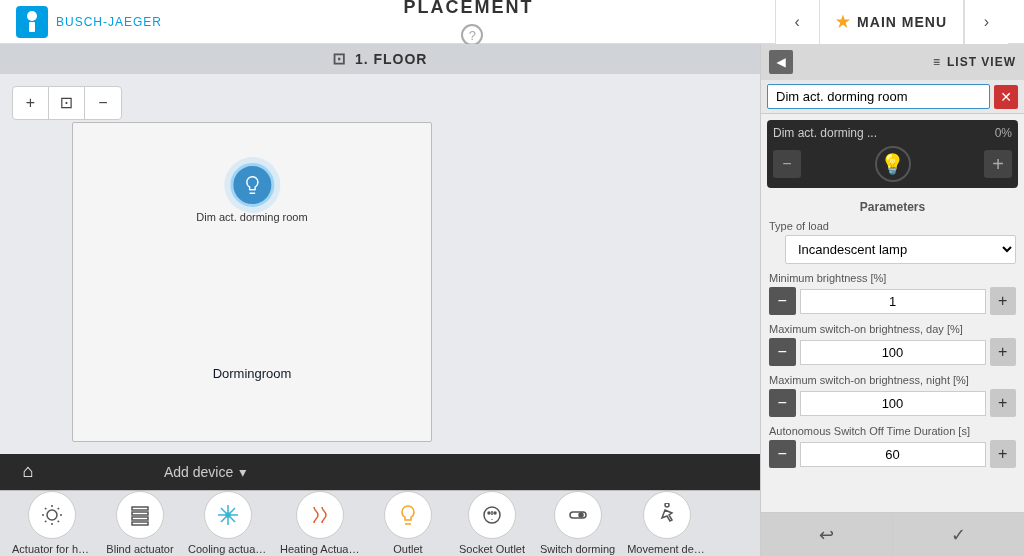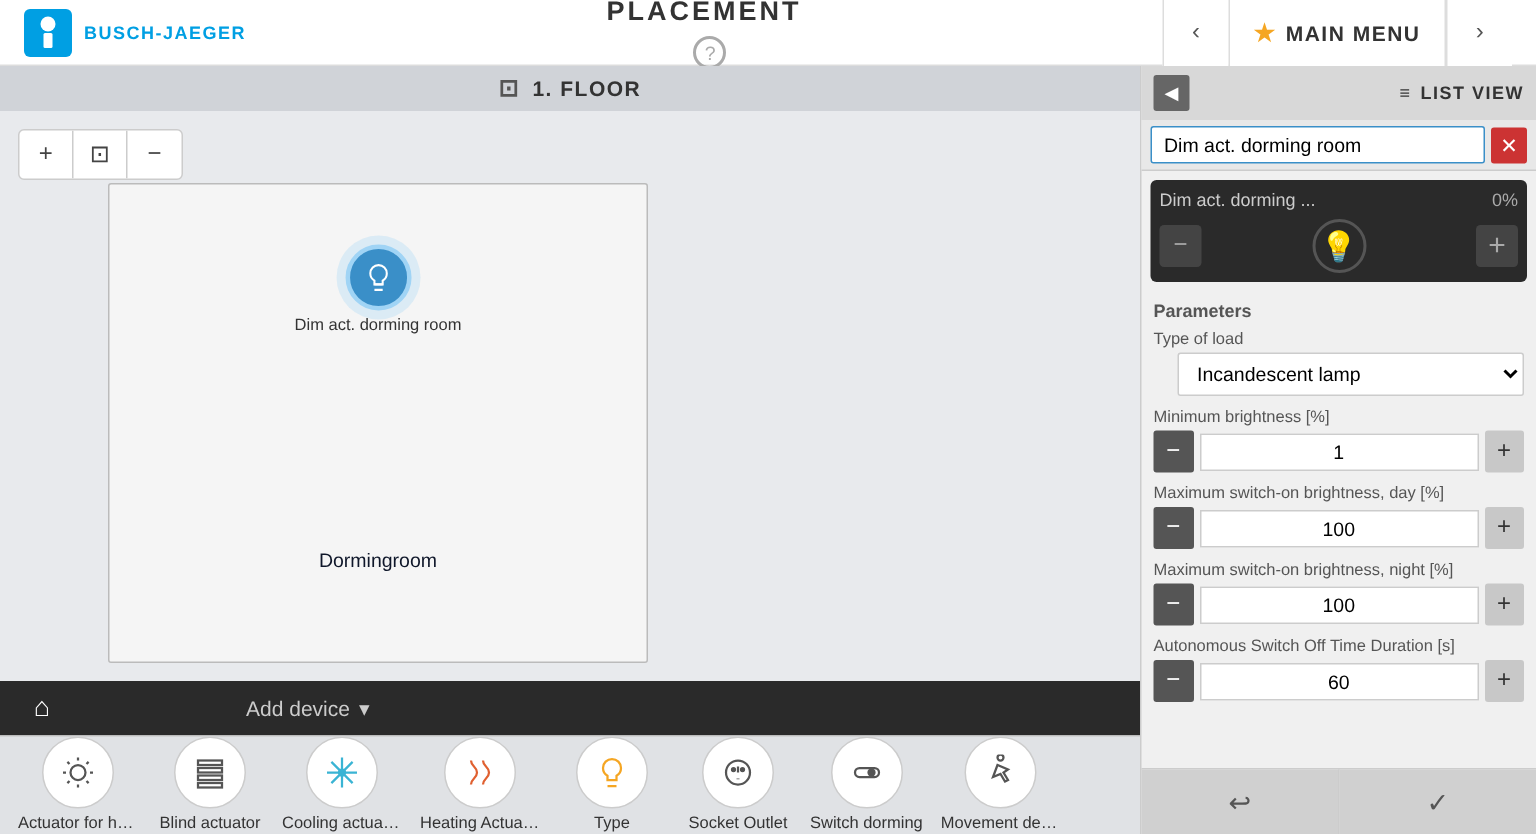--- a/index.html
+++ b/index.html
@@ -356,20 +356,21 @@
     .params-section {
       padding: 6px 8px;
       flex: 1;
       overflow-y: auto;
     }
     .params-title {
       font-size: 12px;
       color: #555;
       margin-bottom: 6px;
       font-weight: bold;
+      text-align: center;
     }
     .param-label {
       font-size: 11px;
       color: #555;
       margin-bottom: 3px;
     }
     .param-row {
       display: flex;
       align-items: center;
       margin-bottom: 8px;
@@ -442,21 +443,21 @@
 </head>
 <body>
 
 <div class="top-bar">
   <div class="logo-area">
     <svg class="logo-icon" viewBox="0 0 32 32" xmlns="http://www.w3.org/2000/svg">
       <rect width="32" height="32" rx="4" fill="#009fe3"></rect>
       <circle cx="16" cy="10" r="5" fill="white"></circle>
       <rect x="13" y="16" width="6" height="10" rx="1" fill="white"></rect>
     </svg>
-    <span style="font-size:12px;font-weight:bold;color:#009fe3;letter-spacing:1px;">BUSCH-JAEGER</span>
+    <span style="font-size:12px;font-weight:normal;color:#009fe3;letter-spacing:1px;">BUSCH-JAEGER</span>
   </div>
   <div style="display:flex;align-items:center;gap:6px;flex-direction:column;">
     <span class="placement-title">PLACEMENT</span>
     <div class="help-icon">?</div>
   </div>
   <div class="nav-buttons">
     <button class="nav-btn">‹</button>
     <button class="main-menu-btn">
       <span class="star-icon">★</span>
       <span>MAIN MENU</span>
@@ -542,21 +543,21 @@
             </svg>
           </div>
           <span class="device-name">Heating Actuator</span>
         </div>
         <div class="device-item">
           <div class="device-icon-circle">
             <svg width="24" height="24" viewBox="0 0 24 24" fill="none" stroke="#f5a623" stroke-width="1.5">
               <path d="M9 21h6M12 3a6 6 0 016 6c0 2.22-1.21 4.16-3 5.2V17H9v-2.8A6 6 0 016 9a6 6 0 016-6z"></path>
             </svg>
           </div>
-          <span class="device-name">Type</span>
+          <span class="device-name">Outlet</span>
         </div>
         <div class="device-item">
           <div class="device-icon-circle">
             <svg width="24" height="24" viewBox="0 0 24 24" fill="none" stroke="#555" stroke-width="1.5">
               <circle cx="12" cy="12" r="8"></circle>
               <line x1="12" y1="8" x2="12" y2="12"></line>
               <line x1="12" y1="16" x2="12" y2="16.5" stroke-width="2"></line>
               <circle cx="9" cy="10" r="1" fill="#555"></circle>
               <circle cx="15" cy="10" r="1" fill="#555"></circle>
             </svg>

